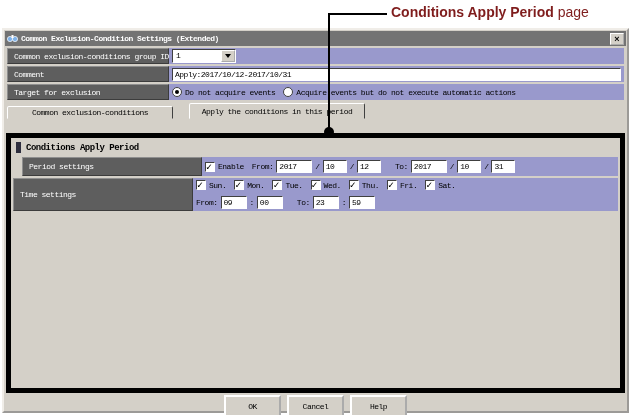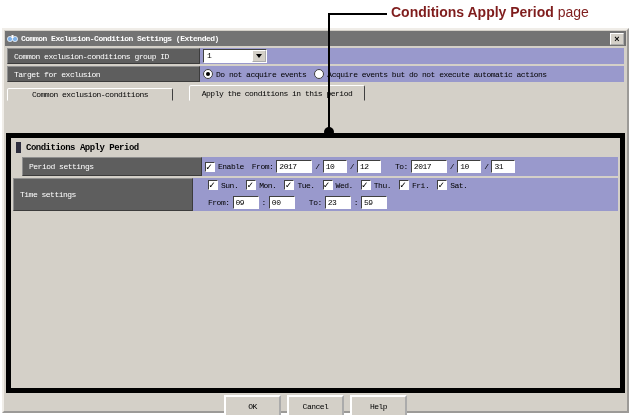--- a/index.html
+++ b/index.html
@@ -19,21 +19,21 @@
   .dialog { position:absolute; left:2px; top:28px; width:627px; height:385px;
     background:#d4d0c8; border:2px outset #f0ede8; }
 
   .titlebar { height:15px; margin:1px; background:#737373; display:flex; align-items:center; padding:0 2px; }
   .titlebar .title { color:#fff; font-weight:bold; margin-left:3px; }
   .titlebar .sp { flex:1; }
   .close-btn { width:14px; height:12px; background:#d4d0c8; border:1px outset #fff; color:#000;
     font-family:"Liberation Sans",sans-serif; font-size:9px; font-weight:bold; line-height:10px; text-align:center; cursor:default; }
 
   .frow { display:flex; margin:2px 3px 0 3px; height:16px; }
-  .flabel { width:193px; background:#5e5e5e; color:#fff; display:flex; align-items:center; padding-left:6px;
+  .flabel { width:162px; background:#5e5e5e; color:#fff; display:flex; align-items:center; padding-left:6px;
     border-top:1px solid #8f8f8f; border-left:1px solid #8f8f8f; border-bottom:1px solid #3c3c3c; border-right:1px solid #3c3c3c; }
   .ffield { flex:1; background:#9999cc; display:flex; align-items:center; padding-left:3px; }
 
   .tin { height:13px; background:#fff; border:1px solid; border-color:#404040 #fff #fff #404040;
     font-family:"Liberation Mono","DejaVu Sans Mono",monospace; font-size:8px; letter-spacing:-0.5px; padding:0 2px; color:#000; }
   .grow { flex:1; margin-right:3px; }
 
   .combo { width:64px; height:14px; background:#fff; border:1px solid; border-color:#404040 #fff #fff #404040; display:flex; }
   .combo .val { flex:1; padding:1px 0 0 3px; }
   .combo .arrow-btn { width:14px; background:#d4d0c8; border:1px outset #fff; display:flex; align-items:center; justify-content:center; }
@@ -56,21 +56,21 @@
   .hrect { position:absolute; left:2px; top:103px; width:619px; height:260px; border:5px solid #000; background:#d4d0c8; z-index:1; }
   .page-header { height:17px; display:flex; align-items:center; padding-left:5px; margin-top:1px; }
   .page-header .bar { width:5px; height:11px; background:#2e2e3e; margin-right:5px; }
   .page-header .htxt { font-weight:bold; font-size:9px; letter-spacing:-0.5px; color:#000; }
 
   .prow { display:flex; margin:1px 2px 0 2px; }
   .prow .flabel { width:180px; }
   .period-row { height:19px;padding-left:9px; }
   .time-row { height:33px; margin-top:2px; }
   .time-field { flex:1; background:#9999cc; padding:2px 0 0 3px; display:flex; flex-direction:column; justify-content:space-between; padding-bottom:2px; }
-  .inline { display:flex; align-items:center;margin-left:12px; }
+  .inline { display:flex; align-items:center; }
   .lbl { color:#000; margin-right:3px; }
   .sep { color:#000; margin:0 3px; }
   .tin.yy { width:36px; } .tin.mm { width:24px; } .tin.hh { width:26px; }
 
   
   .btnrow { position:absolute; left:0; top:365px; width:100%; display:flex; justify-content:center; gap:6px; }
   .btn { width:57px; height:22px; background:#d4d0c8; border:2px outset #fff; display:flex; align-items:center; justify-content:center; color:#000; cursor:default; }
 </style>
 </head>
 <body>
@@ -99,20 +99,26 @@
       <div class="combo">
         <span class="val px">1</span>
         <span class="arrow-btn">
             <span class="tri-down"></span>
           </span>
       </div>
     </div>
   </div>
 
 
+  <div class="frow">
+    <div class="flabel px">Comment</div>
+    <div class="ffield">
+      <input class="tin grow" value="Apply:2017/10/12-2017/10/31" style="">
+    </div>
+  </div>
 
   <div class="frow">
     <div class="flabel px">Target for exclusion</div>
     <div class="ffield">
       <span class="opt">
         <span class="radio sel"></span>
         <span class="px">Do not acquire events</span>
       </span>
       <span class="opt">
         <span class="radio"></span>

